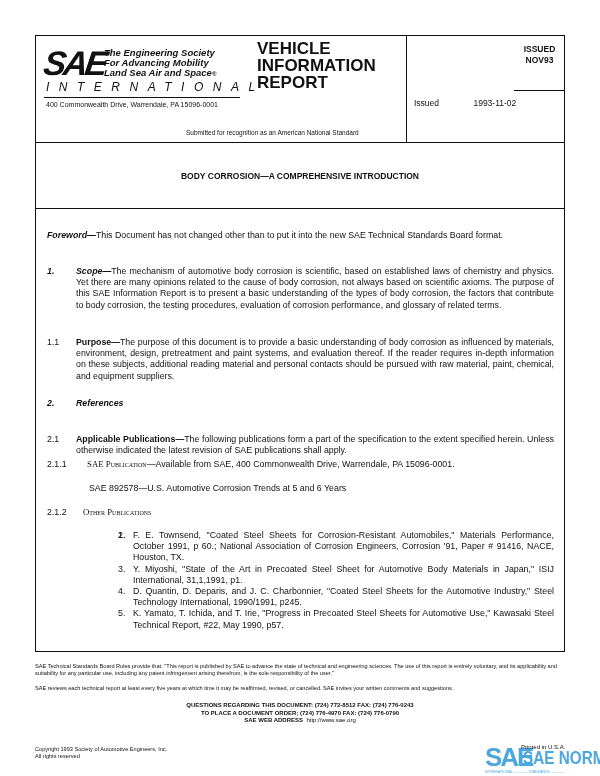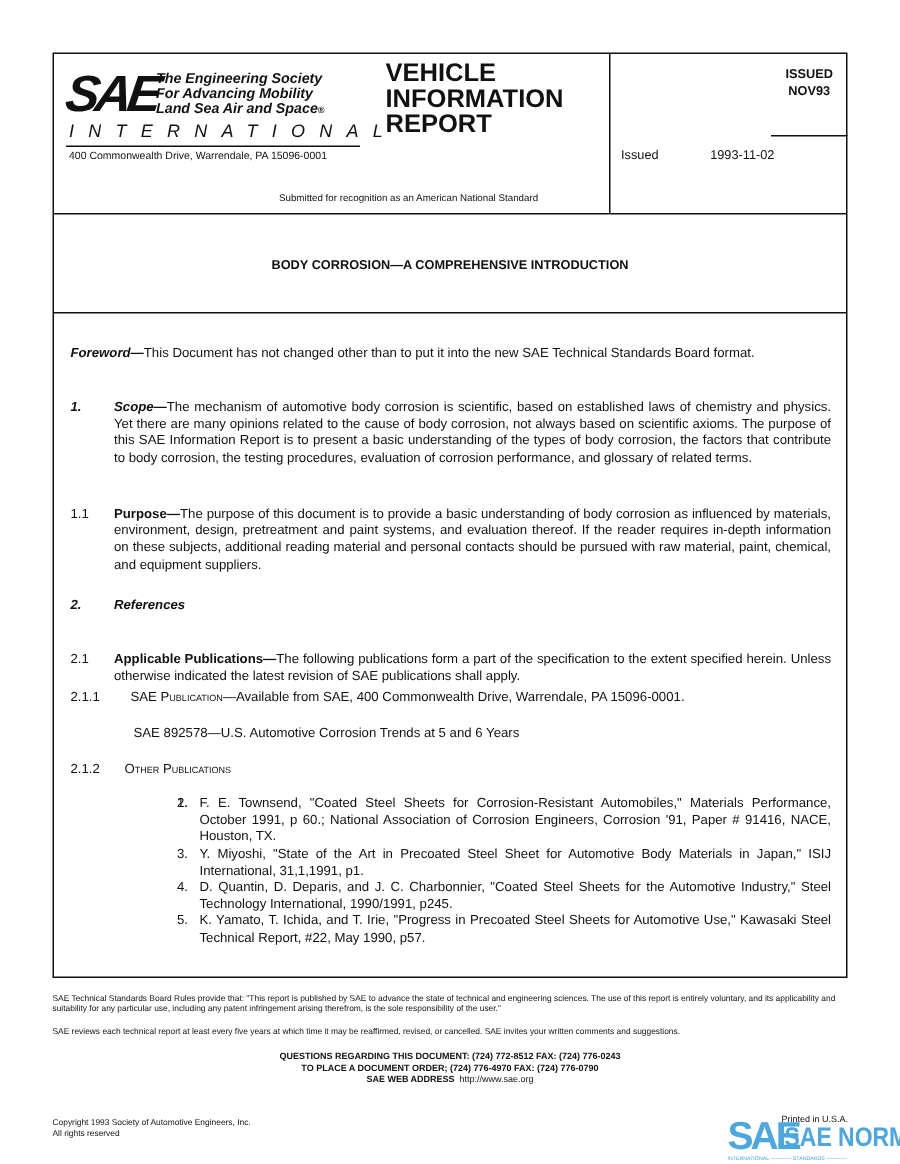--- a/index.html
+++ b/index.html
@@ -21,21 +21,21 @@
   .docnum .sae-sm { font-weight:bold; font-style:italic; font-size:10px; letter-spacing:-1px; }
   .issued-cell { position:absolute; left:107px; top:0; width:51px; height:55px; border-bottom:1.5px solid #111; box-sizing:border-box; text-align:center; font-size:8.5px; font-weight:bold; line-height:11px; padding-top:8px; }
   .issued-row { position:absolute; left:7px; top:62px; font-size:8.5px; white-space:nowrap; }
   .issued-row .date { margin-left:32px; }
   .title-box { height:65px; border-bottom:1.5px solid #111; display:flex; align-items:center; justify-content:center; font-size:8.5px; font-weight:bold; }
   .body { position:relative; height:442px; font-size:8.8px; line-height:11.2px; }
   .para { position:absolute; left:11px; right:10px; text-align:justify; }
   .num { position:absolute; left:0; font-weight:normal; }
   .ind { display:block; margin-left:29px; }
   b i, .bi { font-weight:bold; font-style:italic; }
-  .sc { font-variant:small-caps; }
+  .sc { font-variant:small-caps;font-family:Liberation Serif, serif; }
   .refs { position:absolute; left:82px; right:10px; }
   .ref { position:relative; padding-left:15px; text-align:justify; }
   .ref .rn { position:absolute; left:0; }
   .footer-note { position:absolute; left:35px; width:540px; font-size:5.6px; line-height:7px; }
   .contact { position:absolute; left:0; width:600px; top:702px; text-align:center; font-size:6px; line-height:7.5px; font-weight:bold; }
   .contact span.url { font-weight:normal; }
   .copyright { position:absolute; left:35px; top:746px; font-size:5.6px; line-height:7px; }
   .watermark { position:absolute; left:485px; top:744px; width:115px; height:32px; }
   .wm-sae { position:absolute; left:0; top:0; font-size:26px; font-weight:bold; color:#4ba7de; letter-spacing:-2px; line-height:26px; }
   .wm-norm { position:absolute; left:38px; top:4px; font-size:18px; font-weight:bold; color:#4ba7de; line-height:20px; transform:scaleX(0.85); transform-origin:left; white-space:nowrap; }

